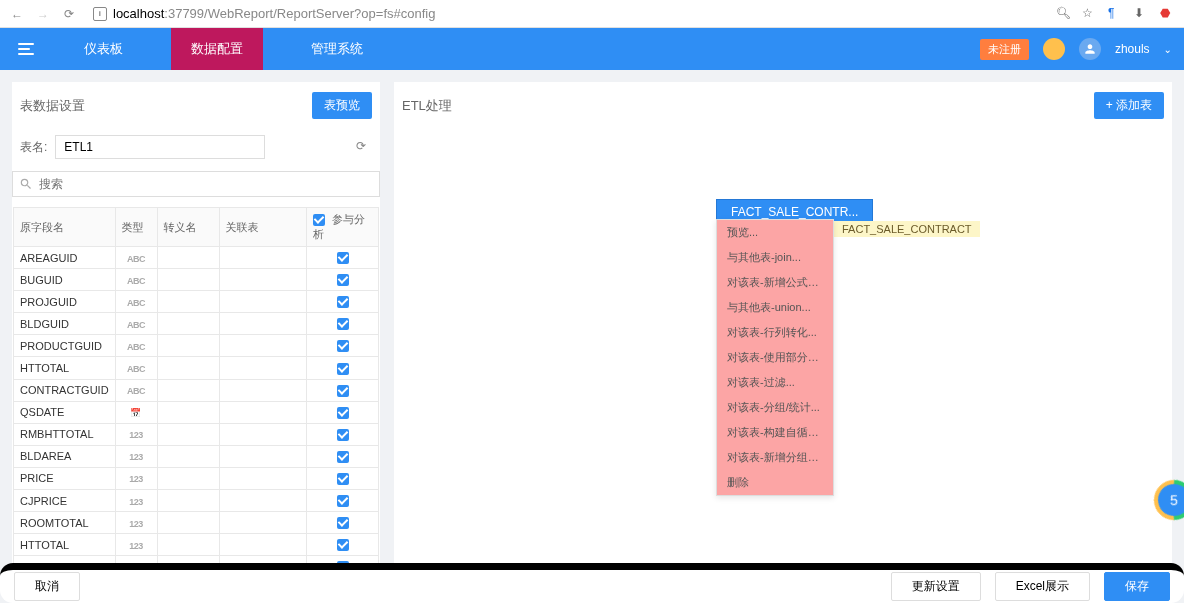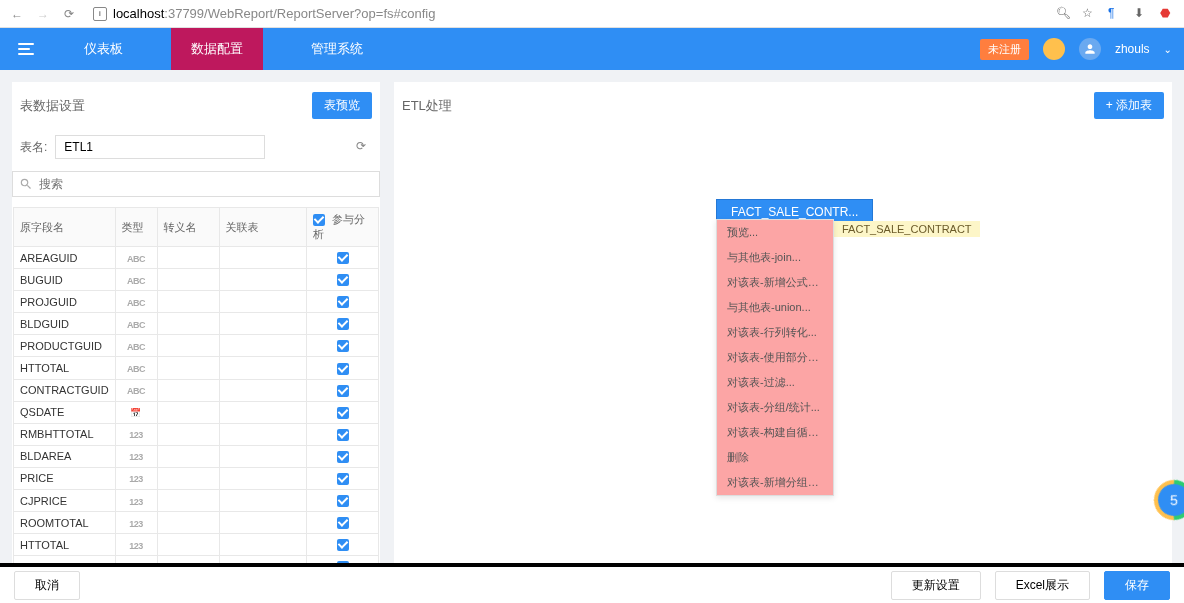--- a/index.html
+++ b/index.html
@@ -61,21 +61,21 @@
     .analysis-col { text-align: center !important; }
     .analysis-header { text-align: left; }
     .analysis-header .chk { margin-right: 4px; }
     
     .etl-canvas { position: relative; flex: 1; }
     .table-node { position: absolute; top: 70px; left: 322px; background: #2f8ef4; color: #fff; padding: 5px 14px; font-size: 12px; min-width: 118px; border: 1px solid #2478d6; }
     .table-label { position: absolute; top: 92px; left: 440px; background: #fdf6c8; color: #6b5b2a; padding: 2px 8px; font-size: 11px; }
     .ctx-menu { position: absolute; top: 90px; left: 322px; width: 118px; background: #fca5a5; border: 1px solid #ddd; box-shadow: 0 2px 6px rgba(0,0,0,0.1); }
     .ctx-menu-item { padding: 5px 10px; font-size: 11px; color: #555; cursor: pointer; white-space: nowrap; overflow: hidden; text-overflow: ellipsis; }
     
-    .footer { position: fixed; bottom: 0; left: 0; right: 0; height: 40px; background: #fff; border-top: 4px solid #000000; display: flex; align-items: center; padding: 0 14px; gap: 10px; }
+    .footer { position: fixed; bottom: 0; left: 0; right: 0; height: 40px; background: #fff; border-top: 7px solid #000000; display: flex; align-items: center; padding: 0 14px; gap: 10px; border-radius: 13px; }
     .btn { padding: 5px 20px; border: 1px solid #ddd; background: #fff; font-size: 12px; cursor: pointer; border-radius: 2px; }
     .btn-blue { background: #2f8ef4; color: #fff; border-color: #2f8ef4; }
     .footer-right { margin-left: auto; display: flex; gap: 14px; }
     
     .float-badge { position: fixed; right: -10px; top: 480px; width: 40px; height: 40px; border-radius: 50%; border: 4px solid #ffc04d; border-top-color: #2ecc71; border-right-color: #2ecc71; background: #2f8ef4; color: #fff; display: flex; align-items: center; justify-content: center; font-size: 14px; transform: rotate(45deg); }
     .float-badge span { transform: rotate(-45deg); }
   </style>
 </head>
 <body>
 
@@ -268,22 +268,22 @@
       <div class="ctx-menu" id="ctx-menu">
           <div class="ctx-menu-item">预览...</div>
           <div class="ctx-menu-item">与其他表-join...</div>
           <div class="ctx-menu-item">对该表-新增公式列...</div>
           <div class="ctx-menu-item">与其他表-union...</div>
           <div class="ctx-menu-item">对该表-行列转化...</div>
           <div class="ctx-menu-item">对该表-使用部分字段...</div>
           <div class="ctx-menu-item">对该表-过滤...</div>
           <div class="ctx-menu-item">对该表-分组/统计...</div>
           <div class="ctx-menu-item">对该表-构建自循环列...</div>
+          <div class="ctx-menu-item">对该表-新增分组列...</div>
           <div class="ctx-menu-item">删除</div>
-          <div class="ctx-menu-item">对该表-新增分组列...</div>
         </div>
     </div>
   </div>
 </div>
 
 <div class="footer">
   <button class="btn">取消</button>
   <div class="footer-right">
     <button class="btn">更新设置</button>
     <button class="btn">Excel展示</button>

